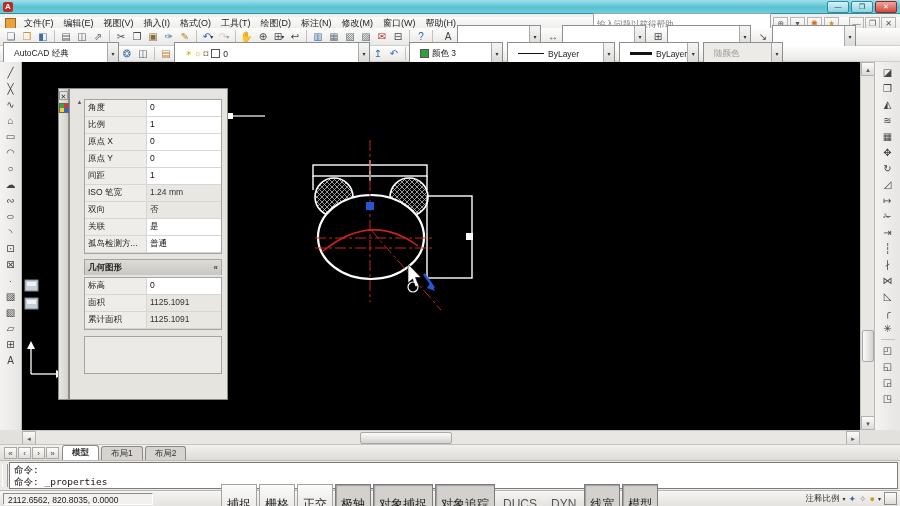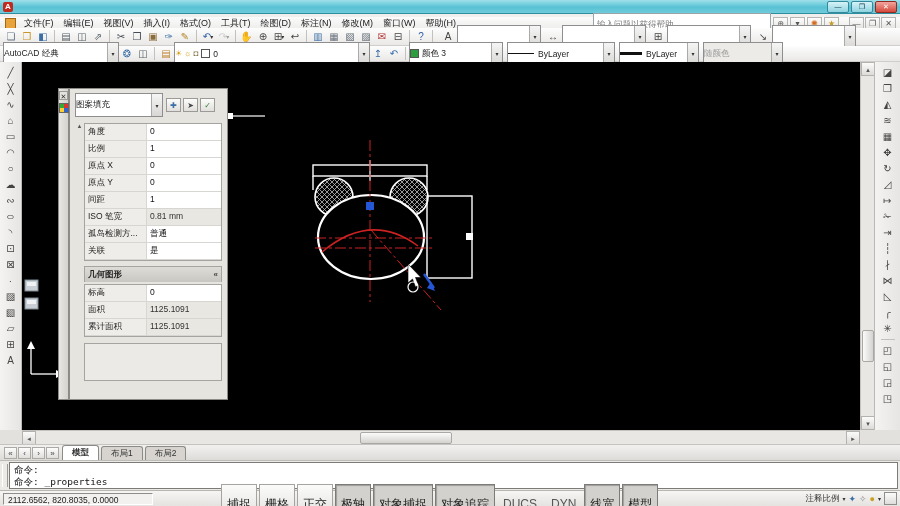--- a/index.html
+++ b/index.html
@@ -35,21 +35,21 @@
   .tbrow{left:0;width:900px;background:linear-gradient(#fdfdfd,#e9e8e6);
     border-bottom:1px solid #cfcecb;display:flex;align-items:center;box-sizing:border-box;padding:0 3px;}
   .row1{top:28px;height:18px;}
   .row2{top:46px;height:16px;}
   .tbtn{display:inline-flex;align-items:center;justify-content:center;min-width:16px;height:15px;
     font-size:10px;color:#444;flex:none;}
   .tbtn .caret{font-size:6px;color:#333;margin-left:-1px;}
   .tbtn.disabled{opacity:.45;}
   .tsep{width:1px;height:13px;background:#c2c1be;margin:0 3px;flex:none;}
   .combo{display:inline-flex;align-items:center;height:24px;background:#fff;border:1px solid #8e8e8e;
-    font-size:8.5px;color:#222;padding:0 0 0 0;box-sizing:border-box;flex:none;white-space:nowrap;overflow:hidden;}
+    font-size:8.5px;color:#222;padding:0 0 0 10px;box-sizing:border-box;flex:none;white-space:nowrap;overflow:hidden;}
   .combo .carrow{margin-left:auto;width:10px;height:100%;background:linear-gradient(#f5f5f5,#d8d7d4);
     border-left:1px solid #aaa;font-size:6px;display:flex;align-items:center;justify-content:center;color:#333;flex:none;}
   .combo.disabled{background:#ecebe7;color:#999;}
   .swatch{width:7px;height:7px;border:1px solid #555;margin-right:3px;flex:none;}
   .lt-line{width:26px;border-top:1px solid #111;margin-right:4px;flex:none;}
   .lw-line{width:22px;border-top:3px solid #111;margin-right:4px;flex:none;}
   .stygrp{display:inline-flex;align-items:center;gap:1px;margin-left:4px;flex:none;}
   
   .main{left:0;top:62px;width:900px;height:368px;background:#000;}
   .vtb{position:absolute;top:0;height:368px;background:linear-gradient(90deg,#f4f3f2,#e6e5e3);
@@ -486,37 +486,20 @@
       <polygon points="42,312 34,308 34,316" fill="#fff" stroke="none"></polygon>
     </g>
   </svg>
 
   <div class="abs palette">
     <div class="pal-strip">
       <span class="pal-x">✕</span>
       <span class="pal-ico"></span>
     </div>
     <div class="pal-body">
-      <div class="pal-top">
-        <span class="combo">
-          <span>图案填充</span>
-          <span class="carrow">▾</span>
-        </span>
-        <span style="display:flex;gap:2px;">
-          <span class="pal-btn" style="color: rgb(58, 110, 165);">
-              <span class="glyph">✚</span>
-            </span>
-            <span class="pal-btn" style="color: rgb(68, 68, 68);">
-              <span class="glyph">➤</span>
-            </span>
-            <span class="pal-btn" style="color: rgb(46, 125, 50);">
-              <span class="glyph">✓</span>
-            </span>
-        </span>
-      </div>
       <div class="pal-scrollup">▲</div>
       <div class="pgrid" style="margin-top:-6px;">
         <div class="prow">
             <span class="plabel">角度</span>
             <span class="pvalue">0</span>
           </div>
           <div class="prow">
             <span class="plabel">比例</span>
             <span class="pvalue">1</span>
           </div>
@@ -527,29 +510,33 @@
           <div class="prow">
             <span class="plabel">原点 Y</span>
             <span class="pvalue">0</span>
           </div>
           <div class="prow">
             <span class="plabel">间距</span>
             <span class="pvalue">1</span>
           </div>
           <div class="prow ro">
             <span class="plabel">ISO 笔宽</span>
-            <span class="pvalue">0.81 mm</span>
+            <span class="pvalue">1.24 mm</span>
+          </div>
+          <div class="prow ro">
+            <span class="plabel">双向</span>
+            <span class="pvalue">否</span>
+          </div>
+          <div class="prow">
+            <span class="plabel">关联</span>
+            <span class="pvalue">是</span>
           </div>
           <div class="prow">
             <span class="plabel">孤岛检测方...</span>
             <span class="pvalue">普通</span>
-          </div>
-          <div class="prow">
-            <span class="plabel">关联</span>
-            <span class="pvalue">是</span>
           </div>
       </div>
       <div class="pghead">
         <span>几何图形</span>
         <span class="chev">«</span>
       </div>
       <div class="pgrid">
         <div class="prow">
             <span class="plabel">标高</span>
             <span class="pvalue">0</span>

